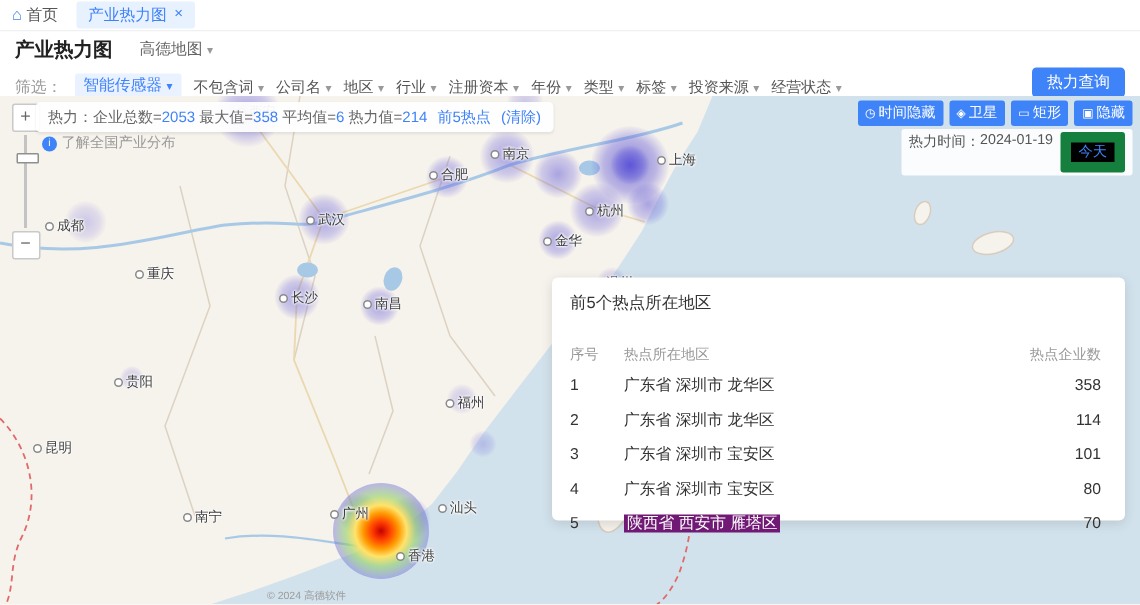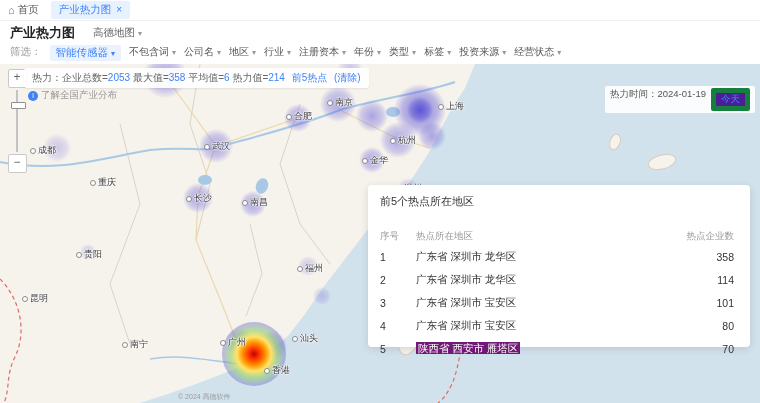--- a/index.html
+++ b/index.html
@@ -14,21 +14,21 @@
   .nav-tab{margin-left:12px;display:flex;align-items:center;background:#e8f1fe;color:#3f83f8;
            font-size:10.5px;padding:2px 8px;border-radius:2px;cursor:pointer;}
   .tab-close{margin-left:5px;color:#3f83f8;font-size:10px;line-height:1;}
   .tab-close::before{content:"×";}
   
   .header{height:24px;display:flex;align-items:center;padding:0 10px;background:#fff;}
   .page-title{font-size:13px;font-weight:bold;color:#222;}
   .map-select{margin-left:18px;font-size:10.5px;color:#666;cursor:pointer;}
   .drop::after{content:"▾";font-size:8px;color:#999;margin-left:3px;}
   
-  .filters{height:20px;display:flex;align-items:flex-start;gap:8px;padding:0 10px;border-bottom:1px solid #f0f2f4;background:#fff;white-space:nowrap;}
+  .filters{height:20px;display:flex;align-items:flex-end;gap:8px;padding:0 10px;border-bottom:1px solid #f0f2f4;background:#fff;white-space:nowrap;}
   .flabel{font-size:10.5px;color:#999;}
   .fsel{font-size:10.5px;color:#3f83f8;background:#eaf2ff;padding:1px 6px;border-radius:2px;cursor:pointer;}
   .fsel::after{content:"▾";font-size:8px;color:#3f83f8;margin-left:3px;}
   .fitem{font-size:10px;color:#555;cursor:pointer;}
   .query-btn{margin-left:auto;background:#3f83f8;color:#fff;border:none;font-size:10.5px;
              padding:3px 10px;border-radius:3px;cursor:pointer;font-family:inherit;}
   
   .map{position:absolute;left:0;top:64px;width:760px;height:339px;background:#f6f2ec;overflow:hidden;}
   .map svg{position:absolute;left:0;top:0;}
   .blob{position:absolute;border-radius:50%;pointer-events:none;
@@ -60,21 +60,21 @@
   .mctrls{position:absolute;right:5px;top:3px;display:flex;gap:4px;}
   .mbtn{display:flex;align-items:center;gap:2px;background:#3f83f8;color:#fff;border:none;
         font-size:9.5px;padding:2px 5px;border-radius:2px;cursor:pointer;font-family:inherit;}
   .mico{font-size:8px;line-height:1;}
   .ic-clock::before{content:"◷";}
   .ic-sat::before{content:"◈";}
   .ic-rect::before{content:"▭";}
   .ic-hide::before{content:"▣";}
   .heattime{position:absolute;right:5px;top:22px;background:rgba(255,255,255,.88);border-radius:2px;
             padding:2px 5px;font-size:9.5px;color:#555;display:flex;align-items:flex-start;}
-  .today{margin-left:5px;color:#3f83f8;background:#4c1d95;border:5px solid #15803d;
+  .today{margin-left:5px;color:#3f83f8;background:#000000;border:7px solid #15803d;
          padding:0 5px;border-radius:2px;cursor:pointer;font-size:9.5px;}
   .attrib{position:absolute;left:178px;bottom:1px;font-size:7px;color:#9a9a9a;}
   
   .panel{position:absolute;left:368px;top:121px;width:382px;height:162px;background:#fff;border-radius:4px;
          box-shadow:0 2px 8px rgba(0,0,0,.12);padding:9px 12px;box-sizing:border-box;}
   .panel-title{font-size:11px;color:#333;margin-bottom:18px;}
   .trow{display:flex;align-items:center;height:23px;font-size:10.5px;color:#333;cursor:pointer;}
   .thead{height:18px;font-size:9.5px;color:#999;cursor:default;}
   .c-no{width:36px;flex:none;}
   .c-region{flex:1;}
@@ -104,20 +104,21 @@
   <span class="fitem drop">不包含词</span>
   <span class="fitem drop">公司名</span>
   <span class="fitem drop">地区</span>
   <span class="fitem drop">行业</span>
   <span class="fitem drop">注册资本</span>
   <span class="fitem drop">年份</span>
   <span class="fitem drop">类型</span>
   <span class="fitem drop">标签</span>
   <span class="fitem drop">投资来源</span>
   <span class="fitem drop">经营状态</span>
+  <button class="query-btn">热力查询</button>
 </div>
 
 <div class="map">
   <svg width="760" height="339" viewBox="0 0 760 339">
 
     <path d="M475,0 L760,0 L760,339 L140,339 L168,330 L196,320 L222,310 L243,302 L268,288 L288,272 L305,250 L322,225 L345,195 L372,160 L398,135 L415,110 L428,90 L438,70 L452,44 L465,24 Z" fill="#d2e2ec"></path>
 
     <g stroke="#ddd2c2" stroke-width="1" fill="none">
       <path d="M200,0 L190,60 L210,120 L196,176"></path>
       <path d="M300,40 L280,100 L300,160 L330,200"></path>
@@ -273,20 +274,38 @@
     <span>  平均值=</span><b>6</b>
     <span>  热力值=</span><b>214</b>
     <span class="lnk">前5热点</span>
     <span class="lnk">(清除)</span>
   </div>
   <div class="hint">
     <span class="info-ic"></span>
     <span>了解全国产业分布</span>
   </div>
 
+  <div class="mctrls">
+    <button class="mbtn">
+        <span class="mico ic-clock"></span>
+        <span>时间隐藏</span>
+      </button>
+    <button class="mbtn">
+        <span class="mico ic-sat"></span>
+        <span>卫星</span>
+      </button>
+    <button class="mbtn">
+        <span class="mico ic-rect"></span>
+        <span>矩形</span>
+      </button>
+    <button class="mbtn">
+        <span class="mico ic-hide"></span>
+        <span>隐藏</span>
+      </button>
+  </div>
   <div class="heattime">
     <span>热力时间：</span>
     <span>2024-01-19</span>
     <span class="today">今天</span>
   </div>
 
   <div class="attrib">© 2024 高德软件</div>
 
   <div class="panel">
     <div class="panel-title">前5个热点所在地区</div>

